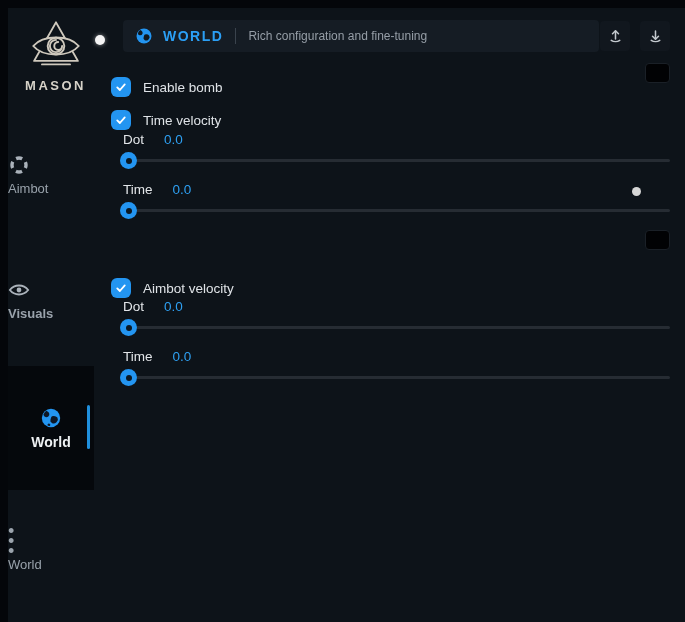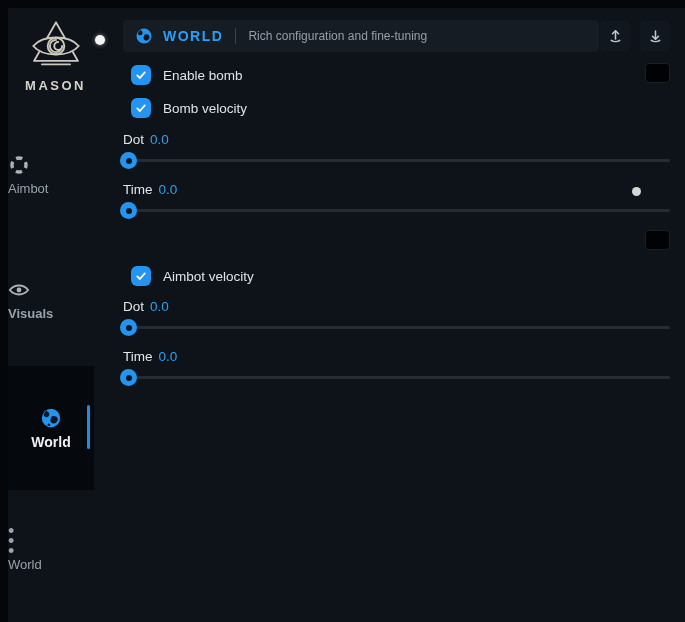--- a/index.html
+++ b/index.html
@@ -27,29 +27,29 @@
   
   .header-bar { position:absolute; left:115px; top:12px; width:476px; height:32px; background:#151c24; border-radius:4px; display:flex; align-items:center; padding:0 12px; }
   .header-title { color:#2b9ff5; font-size:14px; font-weight:bold; letter-spacing:1.5px; margin-left:10px; }
   .header-divider { width:1px; height:16px; background:#3a434d; margin:0 12px; }
   .header-subtitle { color:#969ea7; font-size:12px; }
   .icon-btn { position:absolute; top:13px; width:30px; height:30px; background:#11171e; border-radius:4px; display:flex; align-items:center; justify-content:center; cursor:pointer; }
   .btn-export { left:592px; }
   .btn-import { left:632px; }
 
   
-  .cb-row { position:absolute; left:123px; display:flex; align-items:center; gap:12px; }
+  .cb-row { position:absolute; left:103px; display:flex; align-items:center; gap:12px;margin-top:12px; }
   .checkbox { width:20px; height:20px; border-radius:6px; background:#2395f1; display:flex; align-items:center; justify-content:center; cursor:pointer; }
   .cb-label { color:#dfe3e7; font-size:13.5px; }
   .keybind { position:absolute; width:25px; height:20px; background:#010204; border:1px solid #1a2027; border-radius:4px; cursor:pointer; }
   .kb-1 { left:637px; top:55px; }
   .kb-2 { left:637px; top:222px; }
 
   .slider-label { position:absolute; left:115px; font-size:13.5px; color:#e3e6e9; }
-  .slider-label .val { color:#2ea0f2; margin-left:6px; }
+  .slider-label .val { color:#2ea0f2; margin-left:20px; }
   .slider-track { position:absolute; left:115px; width:547px; height:3px; background:#262c33; border-radius:2px; cursor:pointer; }
   .slider-handle { position:absolute; width:17px; height:17px; border-radius:50%; background:#2395f1; cursor:pointer; display:flex; align-items:center; justify-content:center; }
   .slider-handle::after { content:""; width:6px; height:6px; border-radius:50%; background:#0b1822; }
 
   .cursor-dot { position:absolute; border-radius:50%; }
   .dot-a { left:95px; top:35px; width:10px; height:10px; background:#f4f4f4; box-shadow:0 0 4px rgba(255,255,255,.5); }
   .dot-b { left:632px; top:187px; width:9px; height:9px; background:#d6d6d6; }
 
   svg { display:block; }
 </style>
@@ -153,21 +153,21 @@
       <span class="cb-label">Enable bomb</span>
     </div>
     <div class="keybind kb-1"></div>
 
     <div class="cb-row" style="top:90px">
       <span class="checkbox">
         <svg width="12" height="12" viewBox="0 0 16 16">
             <polyline points="3,8.5 6.5,12 13,4.5" fill="none" stroke="#ffffff" stroke-width="2.4" stroke-linecap="round" stroke-linejoin="round"></polyline>
           </svg>
       </span>
-      <span class="cb-label">Bomb velocity</span>
+      <span class="cb-label">Time velocity</span>
     </div>
 
     <div class="slider-label" style="top:124px">
       <span>Dot</span><span class="val">0.0</span>
     </div>
     <div class="slider-track" style="top:151px"></div>
     <div class="slider-handle" style="left:112px; top:144px"></div>
 
     <div class="slider-label" style="top:174px">
       <span>Time</span><span class="val">0.0</span>

